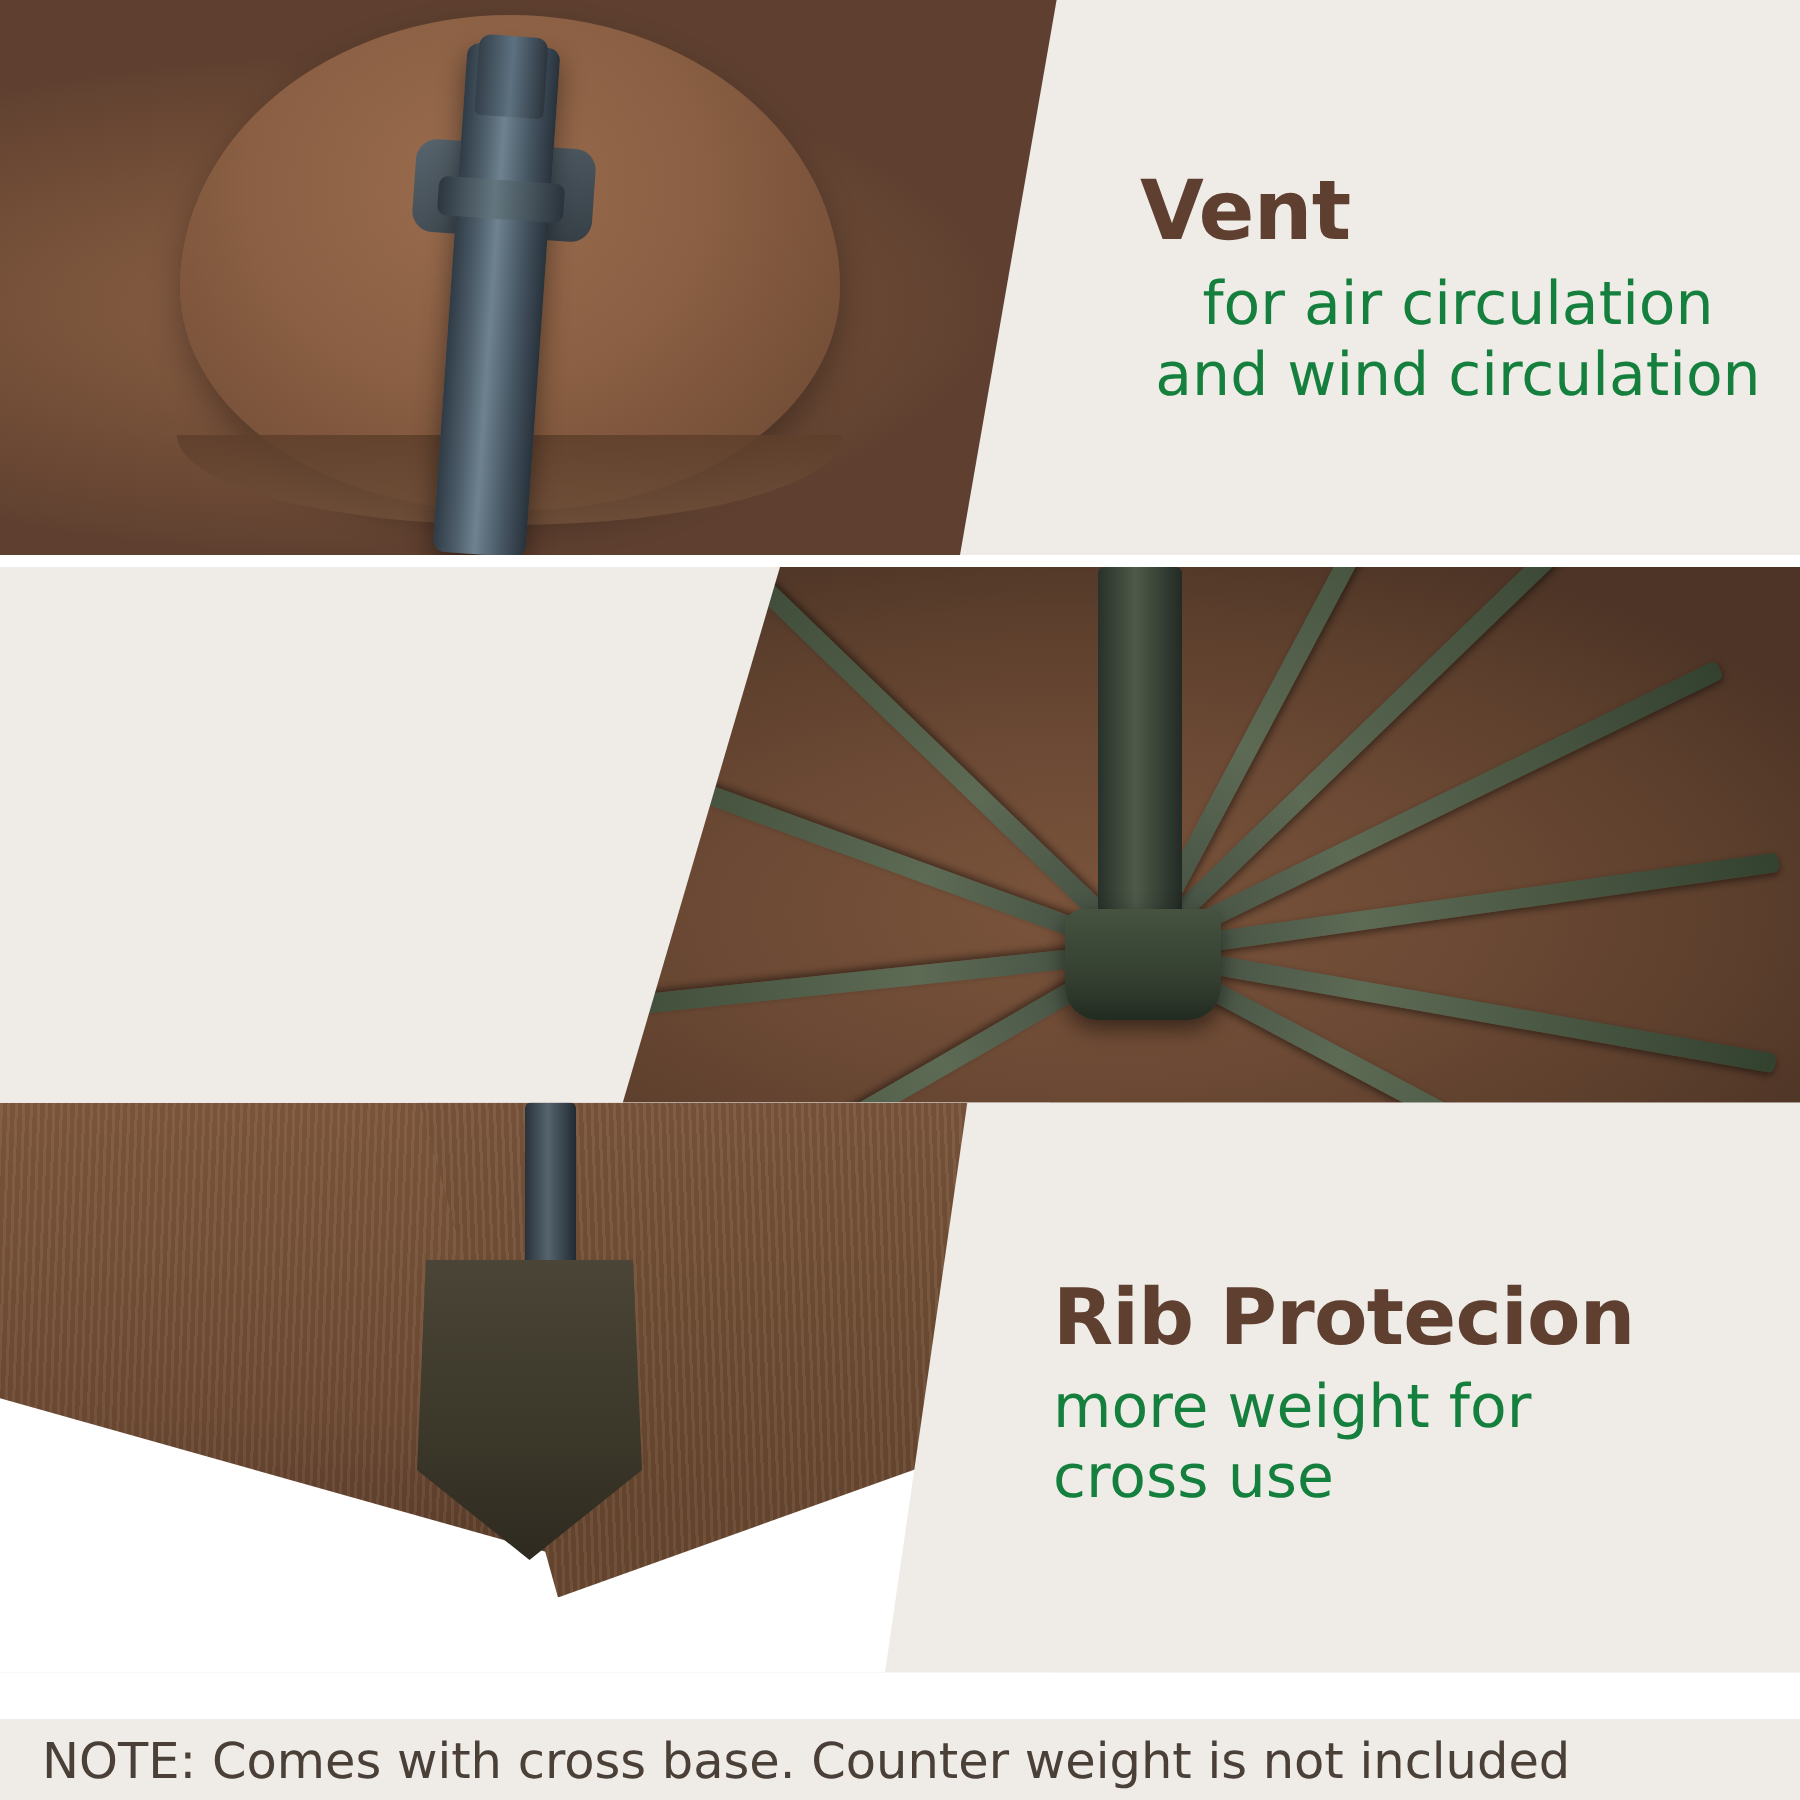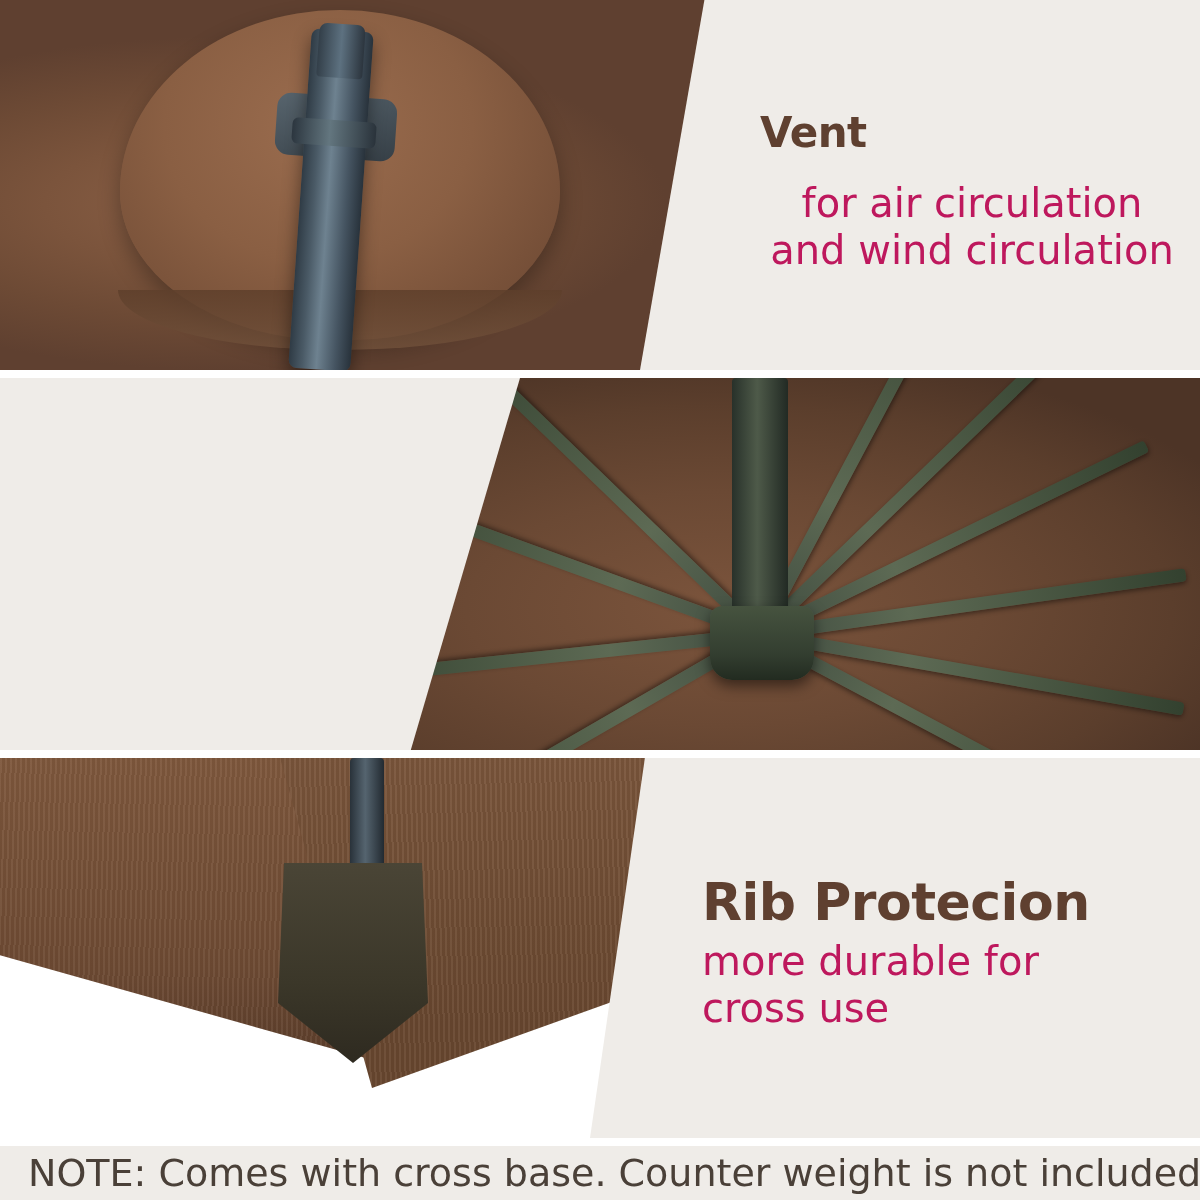--- a/index.html
+++ b/index.html
@@ -216,42 +216,42 @@
     left: 0;
     height: 100%;
   }
 
   .heading {
     color: #5f4030;
     font-weight: bold;
     letter-spacing: -0.5px;
   }
   .subtext {
-    color: #be185d;
+    color: #15803d;
     line-height: 1.18;
   }
 
   
   #panel-vent { top: 0; height: 370px; }
   #tb-vent {
     width: 560px;
     clip-path: polygon(11.5% 0, 100% 0, 100% 100%, 0 100%);
   }
-  #tb-vent .heading { position: absolute; left: 120px; top: 108px; font-size: 42px; text-align: center; }
+  #tb-vent .heading { position: absolute; left: 120px; top: 108px; font-size: 55px; text-align: center; }
   #tb-vent .subtext { position: absolute; left: 112px; top: 180px; font-size: 40px; width: 440px; text-align: center; }
 
   
   #panel-ribs { top: 378px; height: 372px; }
   #tb-ribs {
     width: 520px;
     clip-path: polygon(0 0, 100% 0, 79% 100%, 0 100%);
   }
 
   
-  #panel-protection { top: 758px; height: 380px; }
+  #panel-protection { top: 735px; height: 380px; }
   #tb-protection {
     width: 610px;
     clip-path: polygon(9% 0, 100% 0, 100% 100%, 0 100%);
   }
   #tb-protection .heading { position: absolute; left: 112px; top: 114px; font-size: 52px; }
   #tb-protection .subtext { position: absolute; left: 112px; top: 180px; font-size: 40px; width: 480px; }
 
   
   .gap {
     position: absolute;
@@ -265,21 +265,21 @@
     position: absolute;
     left: 0;
     top: 1146px;
     width: 1200px;
     height: 54px;
     background: #efece8;
     display: flex;
     align-items: center;
   }
   #note-bar .note-text {
-    font-size: 38px;
+    font-size: 33px;
     color: #4a4038;
     padding-left: 28px;
     white-space: nowrap;
   }
 </style>
 </head>
 <body>
 
 <div class="page">
 
@@ -336,21 +336,21 @@
       <div class="sky"></div>
       <div class="canopy"></div>
       <div class="canopy2"></div>
       <div class="seam-pole"></div>
       <div class="protector"></div>
     </div>
 
     <div class="textblock tb-right" id="tb-protection">
       <div class="heading">Rib Protecion</div>
       <div class="subtext">
-        <div>more durable for</div>
+        <div>more weight for</div>
         <div>cross use</div>
       </div>
     </div>
   </div>
 
   <div class="gap" style="top:1138px;height:8px;"></div>
 
   <div id="note-bar">
     <div class="note-text">NOTE: Comes with cross base. Counter weight is not included</div>
   </div>

